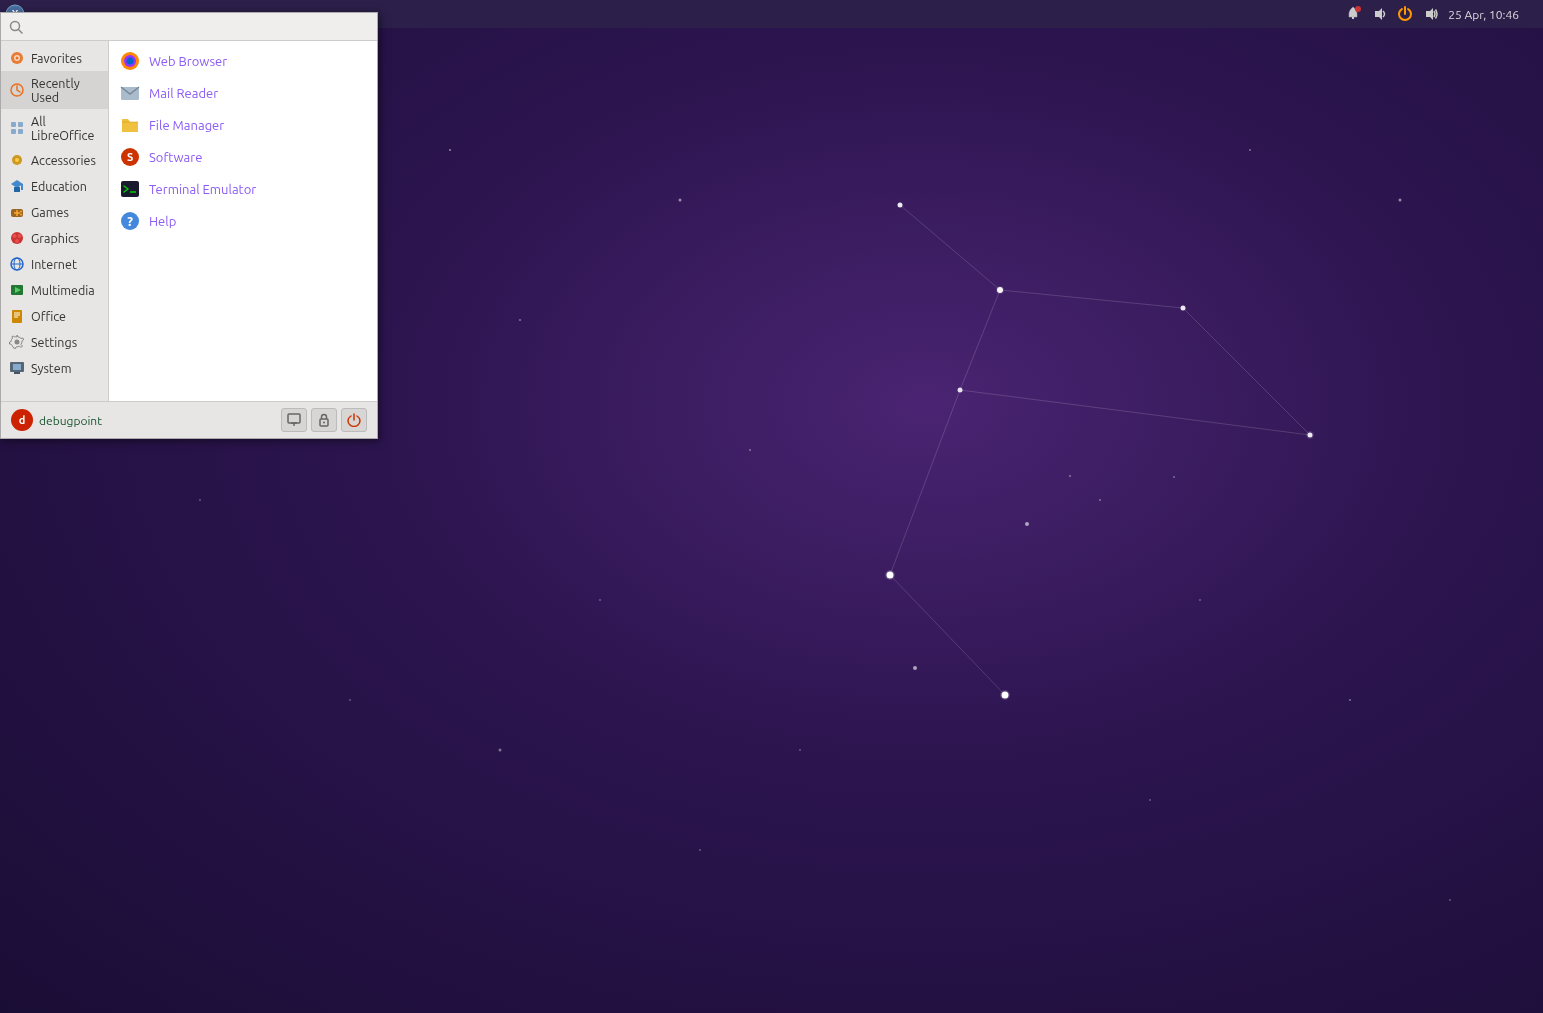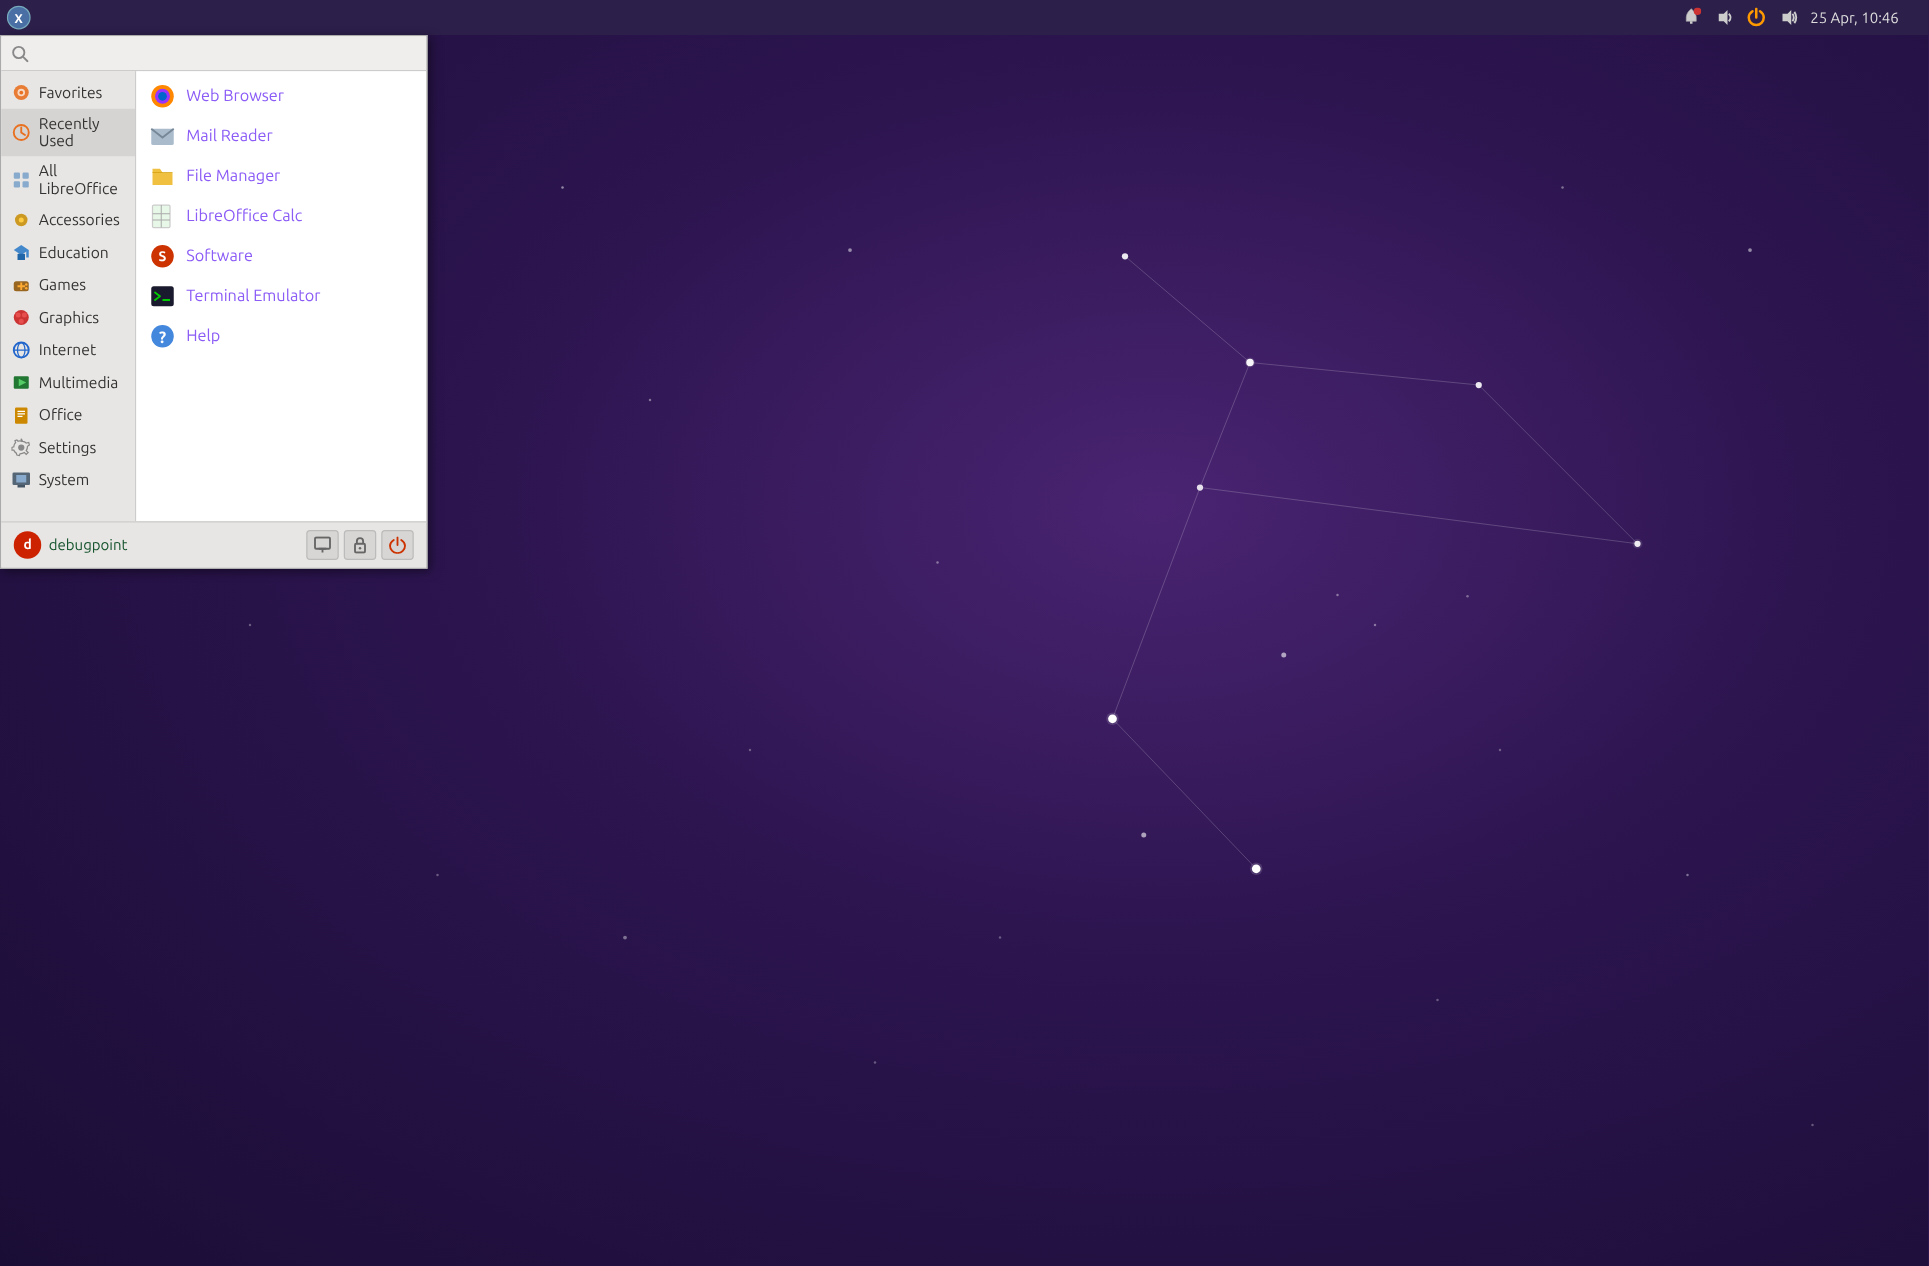--- a/index.html
+++ b/index.html
@@ -73,23 +73,23 @@
       display: flex;
       align-items: center;
       justify-content: center;
       color: #ccc;
       cursor: pointer;
     }
 
     
     .app-menu {
       position: absolute;
-      top: 28px;
+      top: 12px;
       left: 0;
-      width: 342px;
+      width: 378px;
       background: #f0eeec;
       border: 1px solid #aaa;
       box-shadow: 2px 2px 8px rgba(0,0,0,0.5);
       z-index: 200;
       display: flex;
       flex-direction: column;
     }
 
     .search-bar {
       display: flex;
@@ -506,31 +506,20 @@
         <div class="app-item-icon">
           <svg width="22" height="22" viewBox="0 0 22 22">
             <path d="M3 5 L3 18 L19 18 L19 8 L11 8 L9 5 Z" fill="#f0c040"></path>
             <path d="M3 8 L19 8" stroke="#cc9900" stroke-width="0.5"></path>
           </svg>
         </div>
         <span>File Manager</span>
       </div>
 
 
-      <div class="app-item">
-        <div class="app-item-icon">
-          <svg width="22" height="22" viewBox="0 0 22 22">
-            <rect x="3" y="2" width="14" height="18" rx="1" fill="#e8f8e8" stroke="#ccc"></rect>
-            <line x1="3" y1="9" x2="17" y2="9" stroke="#aaa" stroke-width="0.8"></line>
-            <line x1="3" y1="14" x2="17" y2="14" stroke="#aaa" stroke-width="0.8"></line>
-            <line x1="10" y1="2" x2="10" y2="20" stroke="#aaa" stroke-width="0.8"></line>
-          </svg>
-        </div>
-        <span>LibreOffice Calc</span>
-      </div>
 
 
       <div class="app-item">
         <div class="app-item-icon">
           <svg width="22" height="22" viewBox="0 0 22 22">
             <circle cx="11" cy="11" r="9" fill="#cc3300"></circle>
             <text x="11" y="15" text-anchor="middle" fill="white" font-size="11" font-weight="bold">S</text>
           </svg>
         </div>
         <span>Software</span>

